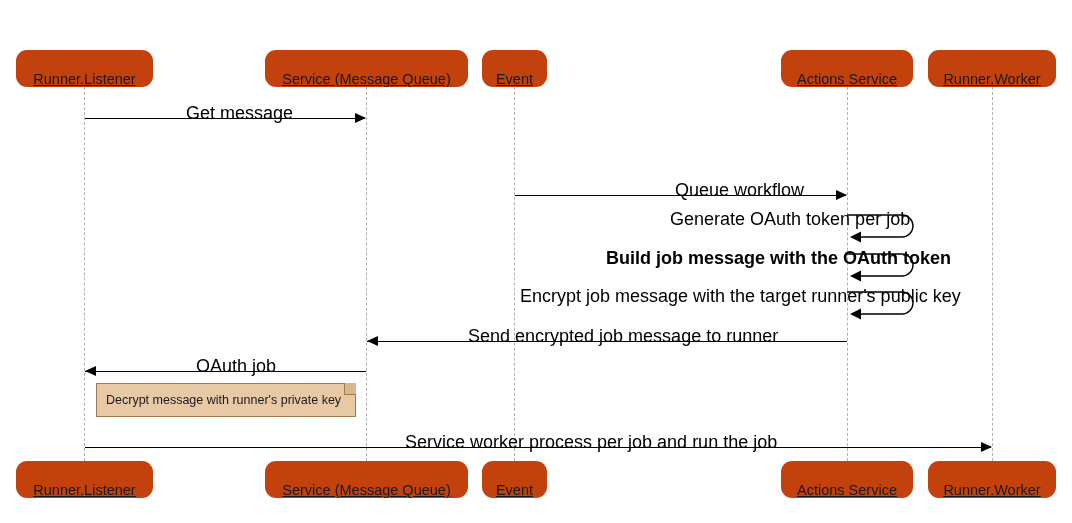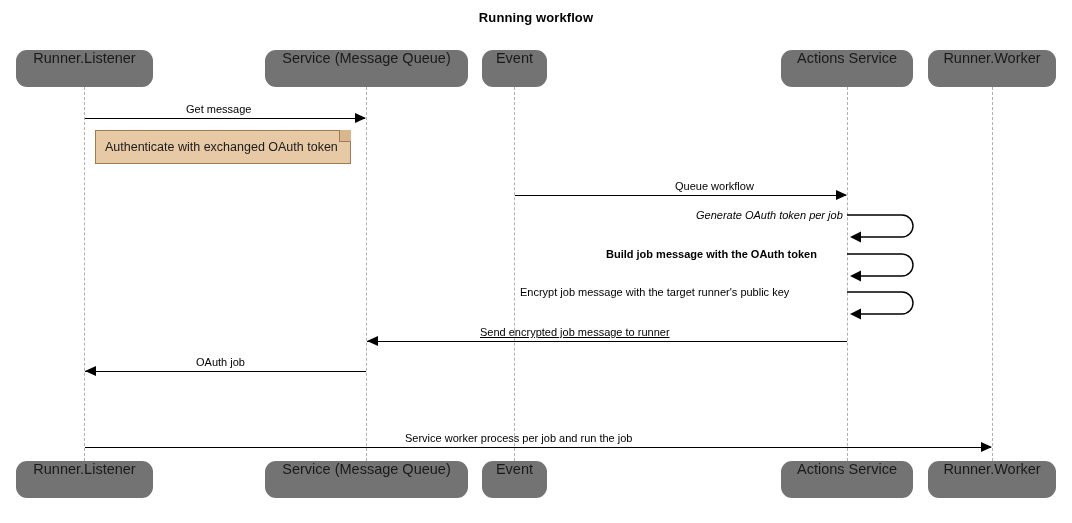--- a/index.html
+++ b/index.html
@@ -27,43 +27,44 @@
     text-align: center;
     font-size: 13px;
     font-weight: bold;
     color: #000000;
     letter-spacing: 0.1px;
   }
   .participant {
     position: absolute;
     height: 37px;
     border-radius: 11px;
-    background: #737373;
+    background: #c2410c;
     display: flex;
-    align-items: flex-start;
+    align-items: flex-end;
     justify-content: center;
     font-size: 14.5px;
     color: #1a1a1a;
     box-sizing: border-box;
     white-space: nowrap;
     padding: 0 12px;
+    text-decoration: underline;
   }
   .lifeline {
     position: absolute;
     width: 0;
     border-left: 1px dashed #b0b0b0;
   }
   .msg-line {
     position: absolute;
     height: 0;
     border-top: 1.4px solid #000000;
   }
   .msg-label {
     position: absolute;
-    font-size: 11px;
+    font-size: 18px;
     color: #000000;
     white-space: nowrap;
     line-height: 1;
   }
   .arrowhead {
     position: absolute;
     width: 0;
     height: 0;
   }
   .arrowhead.right {
@@ -113,21 +114,20 @@
     height: 0;
     border-top: 12px solid #ffffff;
     border-left: 12px solid transparent;
   }
 </style>
 </head>
 <body>
 
 <div id="diagram">
 
-  <div class="title">Running workflow</div>
 
   <div class="lifeline" style="left:84px; top:87px; height:374px;"></div>
   <div class="lifeline" style="left:366px; top:87px; height:374px;"></div>
   <div class="lifeline" style="left:514px; top:87px; height:374px;"></div>
   <div class="lifeline" style="left:847px; top:87px; height:374px;"></div>
   <div class="lifeline" style="left:992px; top:87px; height:374px;"></div>
 
   <div class="participant" style="left:16px; top:50px; width:137px;">
     <span>Runner.Listener</span>
   </div>
@@ -157,60 +157,60 @@
     <span>Actions Service</span>
   </div>
   <div class="participant" style="left:928px; top:461px; width:128px;">
     <span>Runner.Worker</span>
   </div>
 
   <div class="msg-line" style="left:85px; top:118px; width:280px;"></div>
   <div class="arrowhead right" style="left:355px; top:112.5px;"></div>
   <div class="msg-label" style="left:186px; top:104px;">Get message</div>
 
-  <div class="note" style="left:95px; top:130px; width:256px; height:34px;">
-    <span>Authenticate with exchanged OAuth token</span>
-    <span class="fold-mask"></span>
-    <span class="fold"></span>
-  </div>
 
   <div class="msg-line" style="left:515px; top:195px; width:331px;"></div>
   <div class="arrowhead right" style="left:836px; top:189.5px;"></div>
   <div class="msg-label" style="left:634px; top:181px;padding-left:41px;">Queue workflow</div>
 
   <div class="selfloop" style="left:847px; top:210px;">
     <svg width="80" height="32" viewBox="0 0 80 32">
       <path d="M0 5 H 55 A 11 11 0 0 1 55 27 H 12" fill="none" stroke="#000000" stroke-width="1.4"></path>
       <polygon points="14,21.5 14,32.5 3,27" fill="#000000"></polygon>
     </svg>
   </div>
-  <div class="msg-label" style="left:696px; top:210px;font-style:italic;">Generate OAuth token per job</div>
+  <div class="msg-label" style="left:670px; top:210px;">Generate OAuth token per job</div>
 
   <div class="selfloop" style="left:847px; top:249px;">
     <svg width="80" height="32" viewBox="0 0 80 32">
       <path d="M0 5 H 55 A 11 11 0 0 1 55 27 H 12" fill="none" stroke="#000000" stroke-width="1.4"></path>
       <polygon points="14,21.5 14,32.5 3,27" fill="#000000"></polygon>
     </svg>
   </div>
   <div class="msg-label" style="left:606px; top:249px;font-weight:bold;">Build job message with the OAuth token</div>
 
   <div class="selfloop" style="left:847px; top:287px;">
     <svg width="80" height="32" viewBox="0 0 80 32">
       <path d="M0 5 H 55 A 11 11 0 0 1 55 27 H 12" fill="none" stroke="#000000" stroke-width="1.4"></path>
       <polygon points="14,21.5 14,32.5 3,27" fill="#000000"></polygon>
     </svg>
   </div>
   <div class="msg-label" style="left:520px; top:287px;">Encrypt job message with the target runner's public key</div>
 
   <div class="msg-line" style="left:367px; top:341px; width:480px;"></div>
   <div class="arrowhead left" style="left:367px; top:335.5px;"></div>
-  <div class="msg-label" style="left:480px; top:327px;text-decoration:underline;">Send encrypted job message to runner</div>
+  <div class="msg-label" style="left:468px; top:327px;">Send encrypted job message to runner</div>
 
   <div class="msg-line" style="left:85px; top:371px; width:281px;"></div>
   <div class="arrowhead left" style="left:85px; top:365.5px;"></div>
   <div class="msg-label" style="left:196px; top:357px;">OAuth job</div>
 
+  <div class="note" style="left:96px; top:383px; width:260px; height:34px;">
+    <span>Decrypt message with runner's private key</span>
+    <span class="fold-mask"></span>
+    <span class="fold"></span>
+  </div>
 
   <div class="msg-line" style="left:85px; top:447px; width:906px;"></div>
   <div class="arrowhead right" style="left:981px; top:441.5px;"></div>
   <div class="msg-label" style="left:405px; top:433px;">Service worker process per job and run the job</div>
 
 </div>
 
 </body></html>

